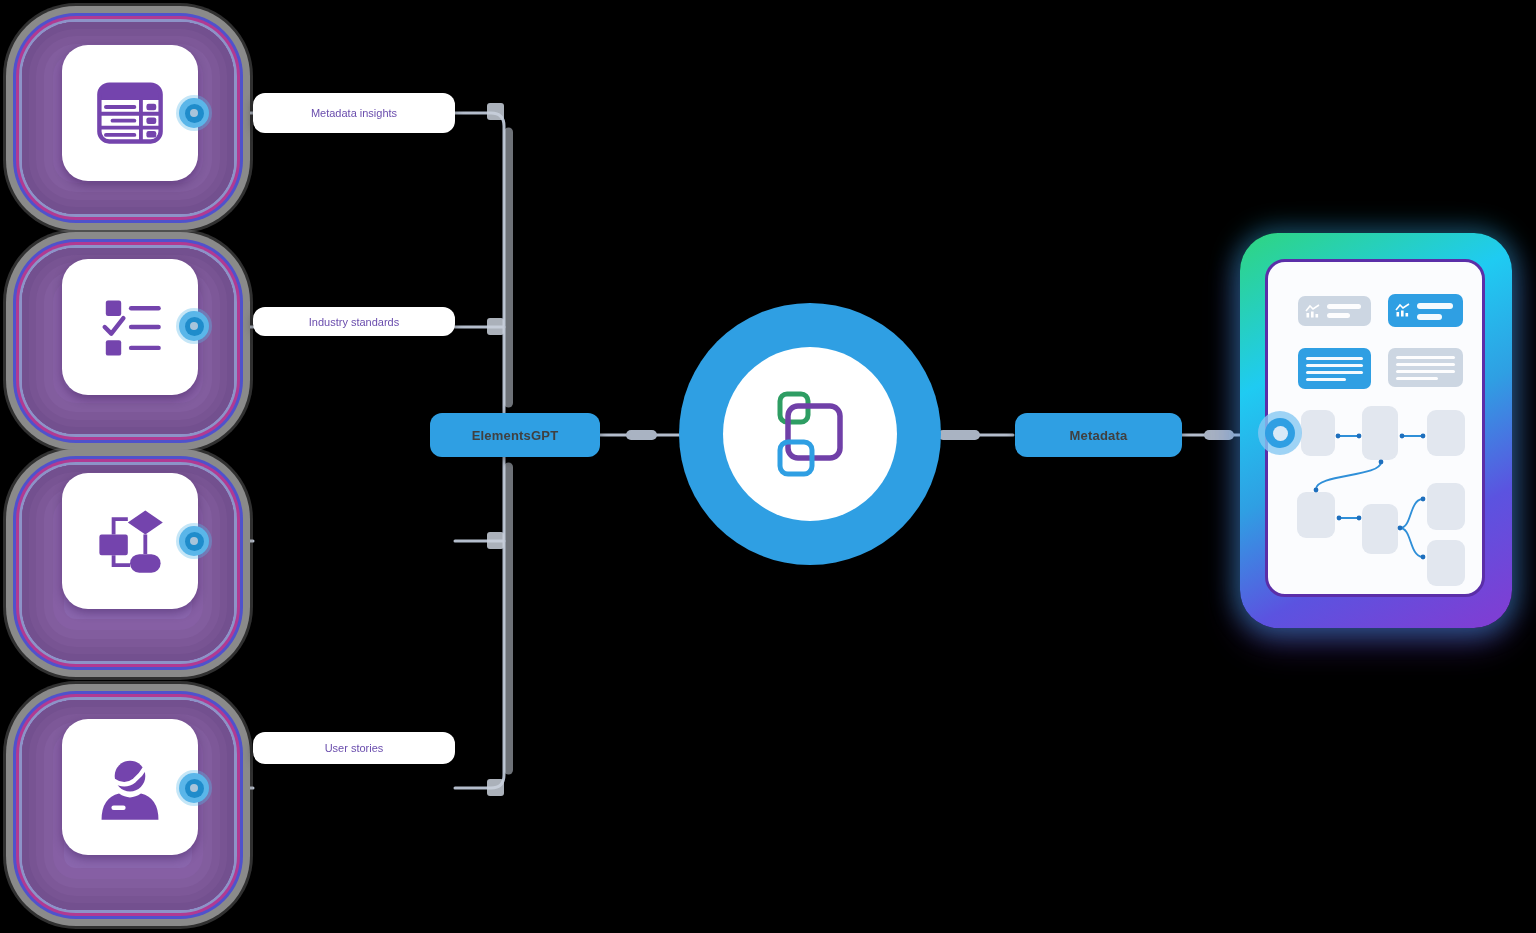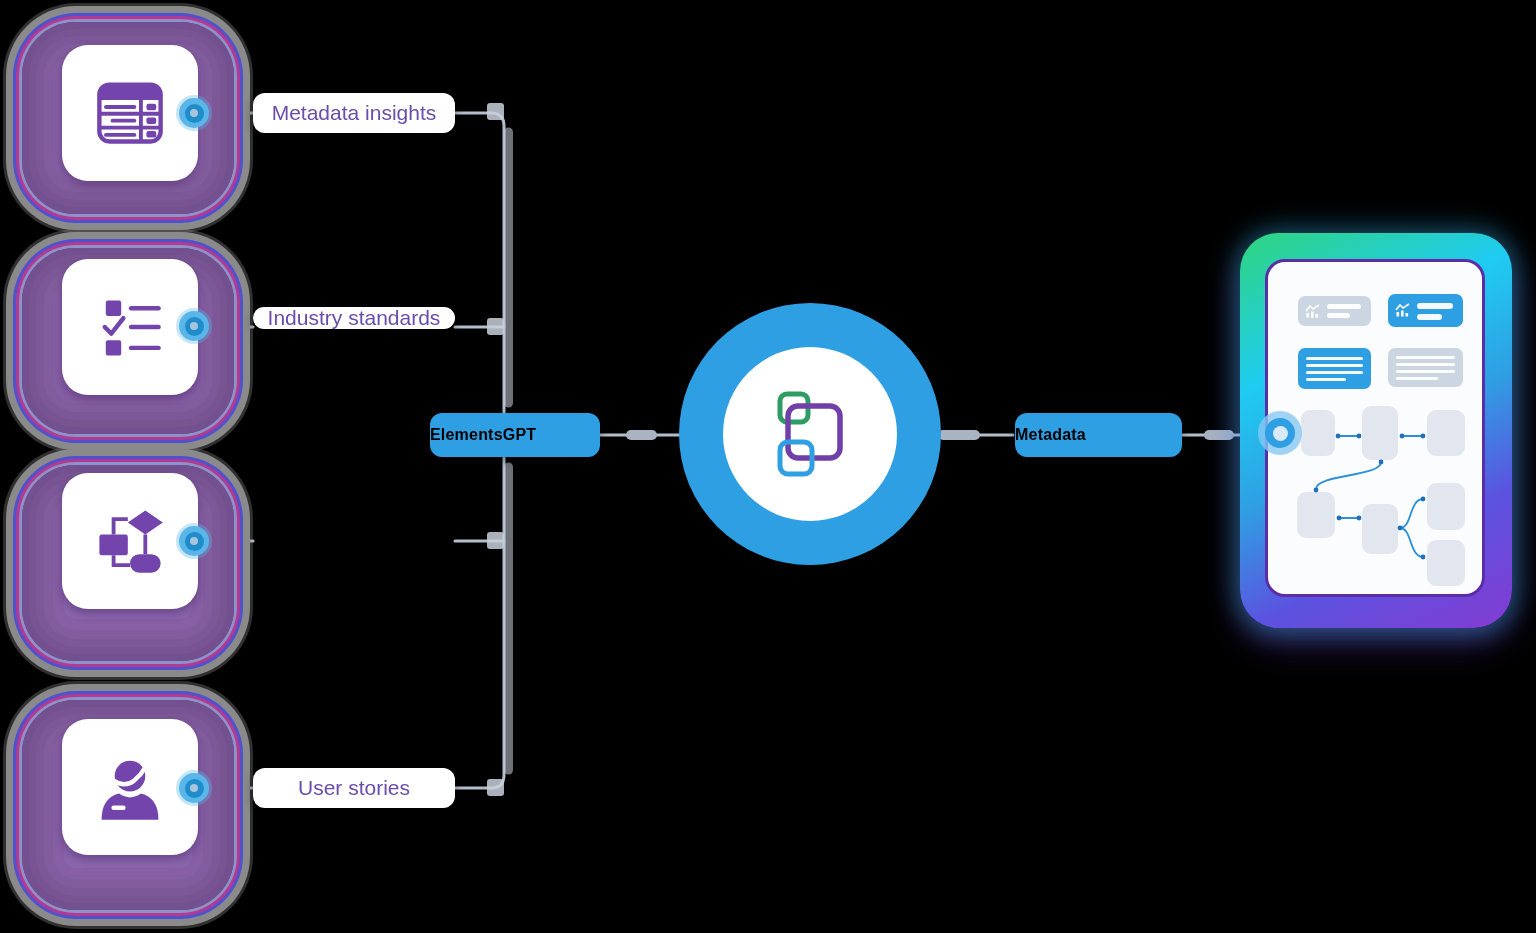--- a/index.html
+++ b/index.html
@@ -33,27 +33,27 @@
     background:#5ab6e9;display:flex;align-items:center;justify-content:center;
     box-shadow:0 0 0 3px rgba(90,182,233,.35);}
   .dot .mid{width:19px;height:19px;border-radius:50%;background:#1f8ccb;
     display:flex;align-items:center;justify-content:center;}
   .dot .core{width:8px;height:8px;border-radius:50%;background:#a9c4da;}
 
   
   .pill{
     position:absolute;background:#fff;border-radius:12px;
     display:flex;align-items:center;justify-content:center;
-    color:var(--label-text,#6a4dad);font-size:21px;font-weight:500;
+    color:var(--label-text,#6a4dad);font-size:11px;font-weight:500;
     box-shadow:0 3px 8px rgba(0,0,0,.4);
   }
   .bluepill{
     position:absolute;background:var(--accent-blue,#2f9fe3);border-radius:12px;
-    display:flex;align-items:center;justify-content:flex-start;
-    color:#000000;font-size:16px;font-weight:600;letter-spacing:.2px;
+    display:flex;align-items:center;justify-content:center;
+    color:#404040;font-size:13px;font-weight:600;letter-spacing:.2px;
     box-shadow:0 3px 8px rgba(0,0,0,.4);
   }
 
   
   .hub{
     position:absolute;left:679px;top:303px;width:262px;height:262px;border-radius:50%;
     background:var(--accent-blue,#2f9fe3);
   }
   .hub .inner{
     position:absolute;left:44px;top:44px;width:174px;height:174px;border-radius:50%;
@@ -206,24 +206,24 @@
     <div class="dot" style="left:179px;top:773px">
         <div class="mid">
           <div class="core"></div>
         </div>
       </div>
   </div>
 
   <div class="pill" style="left:253px;top:93px;width:202px;height:40px">
       <span>Metadata insights</span>
     </div>
-  <div class="pill" style="left:253px;top:307px;width:202px;height:22px">
+  <div class="pill" style="left:253px;top:307px;width:202px;height:29px">
       <span>Industry standards</span>
     </div>
-  <div class="pill" style="left:253px;top:768px;width:202px;height:40px">
+  <div class="pill" style="left:253px;top:732px;width:202px;height:32px">
       <span>User stories</span>
     </div>
 
   <div class="bluepill" style="left:430px;top:413px;width:170px;height:44px">
       <span>ElementsGPT</span>
     </div>
 
   <div class="hub">
     <div class="inner">
       <svg width="66" height="86" viewBox="0 0 66 86">

